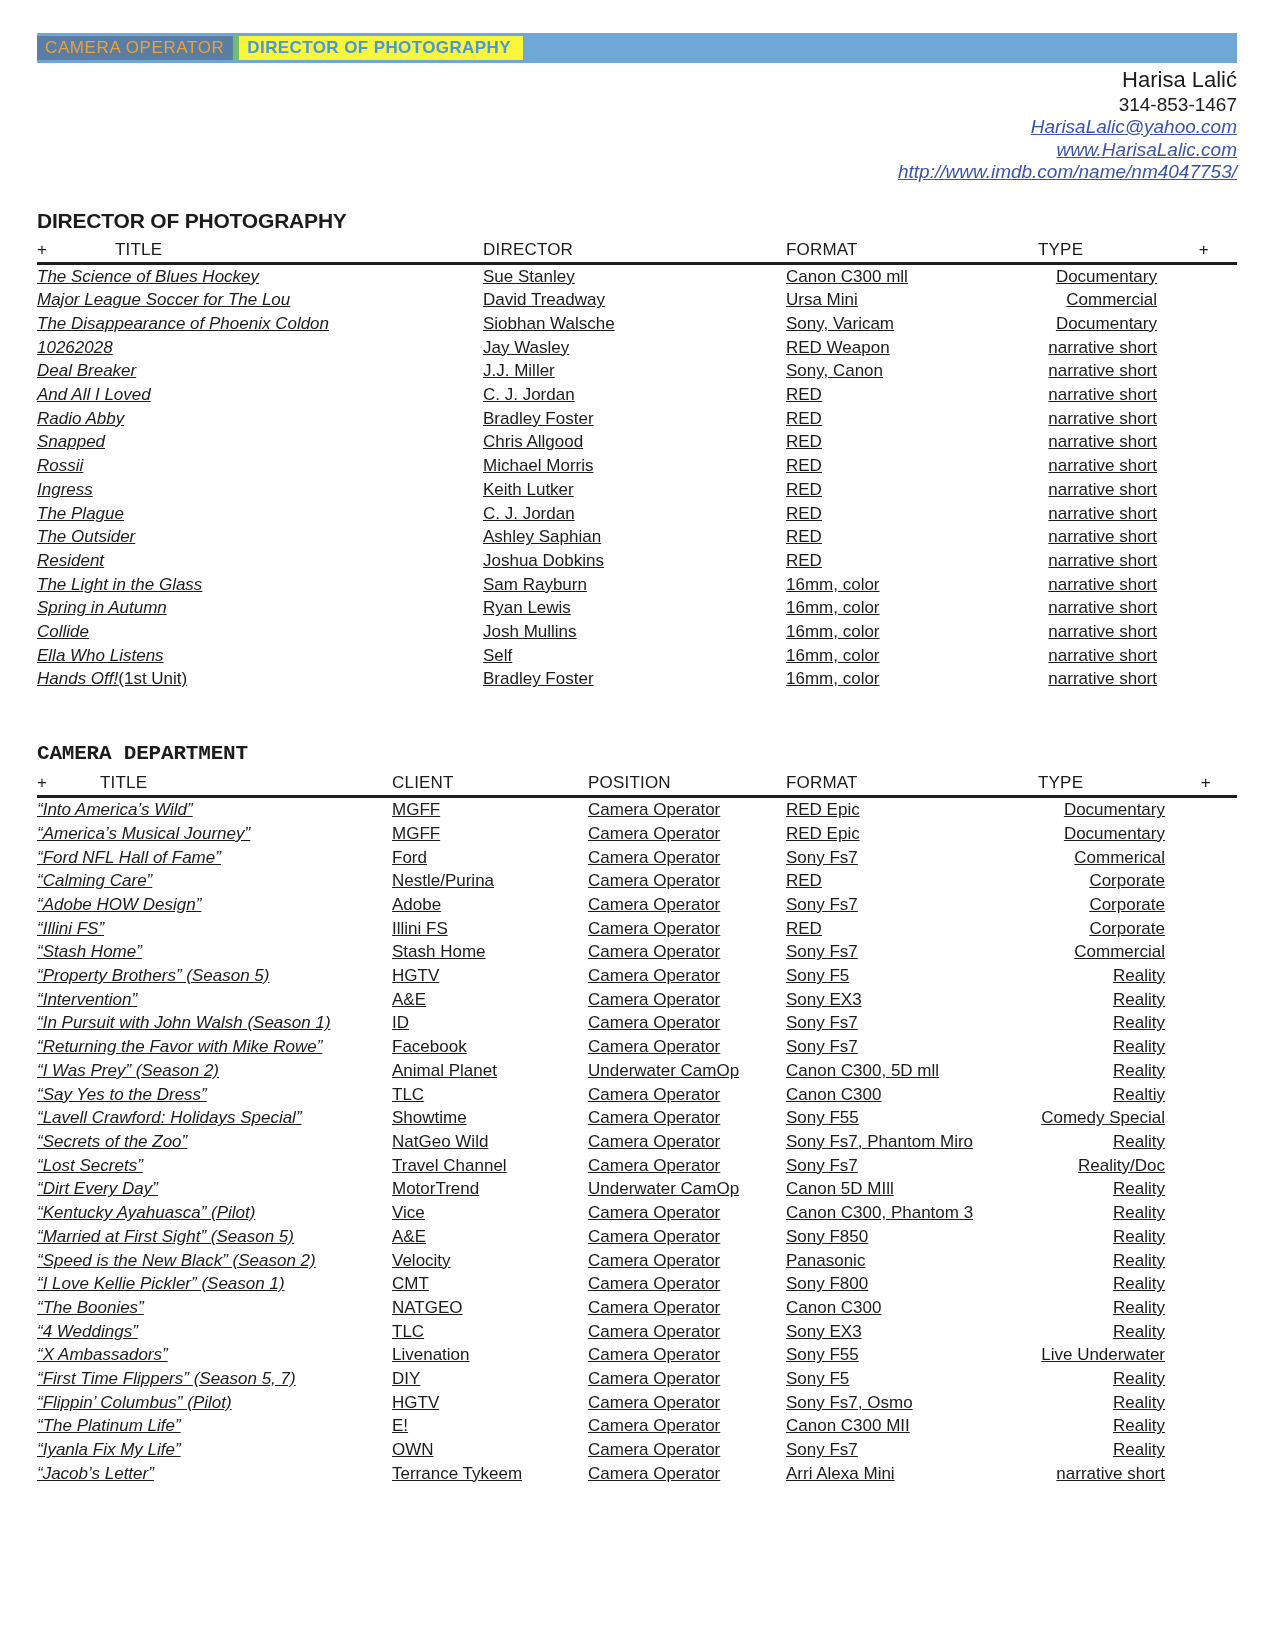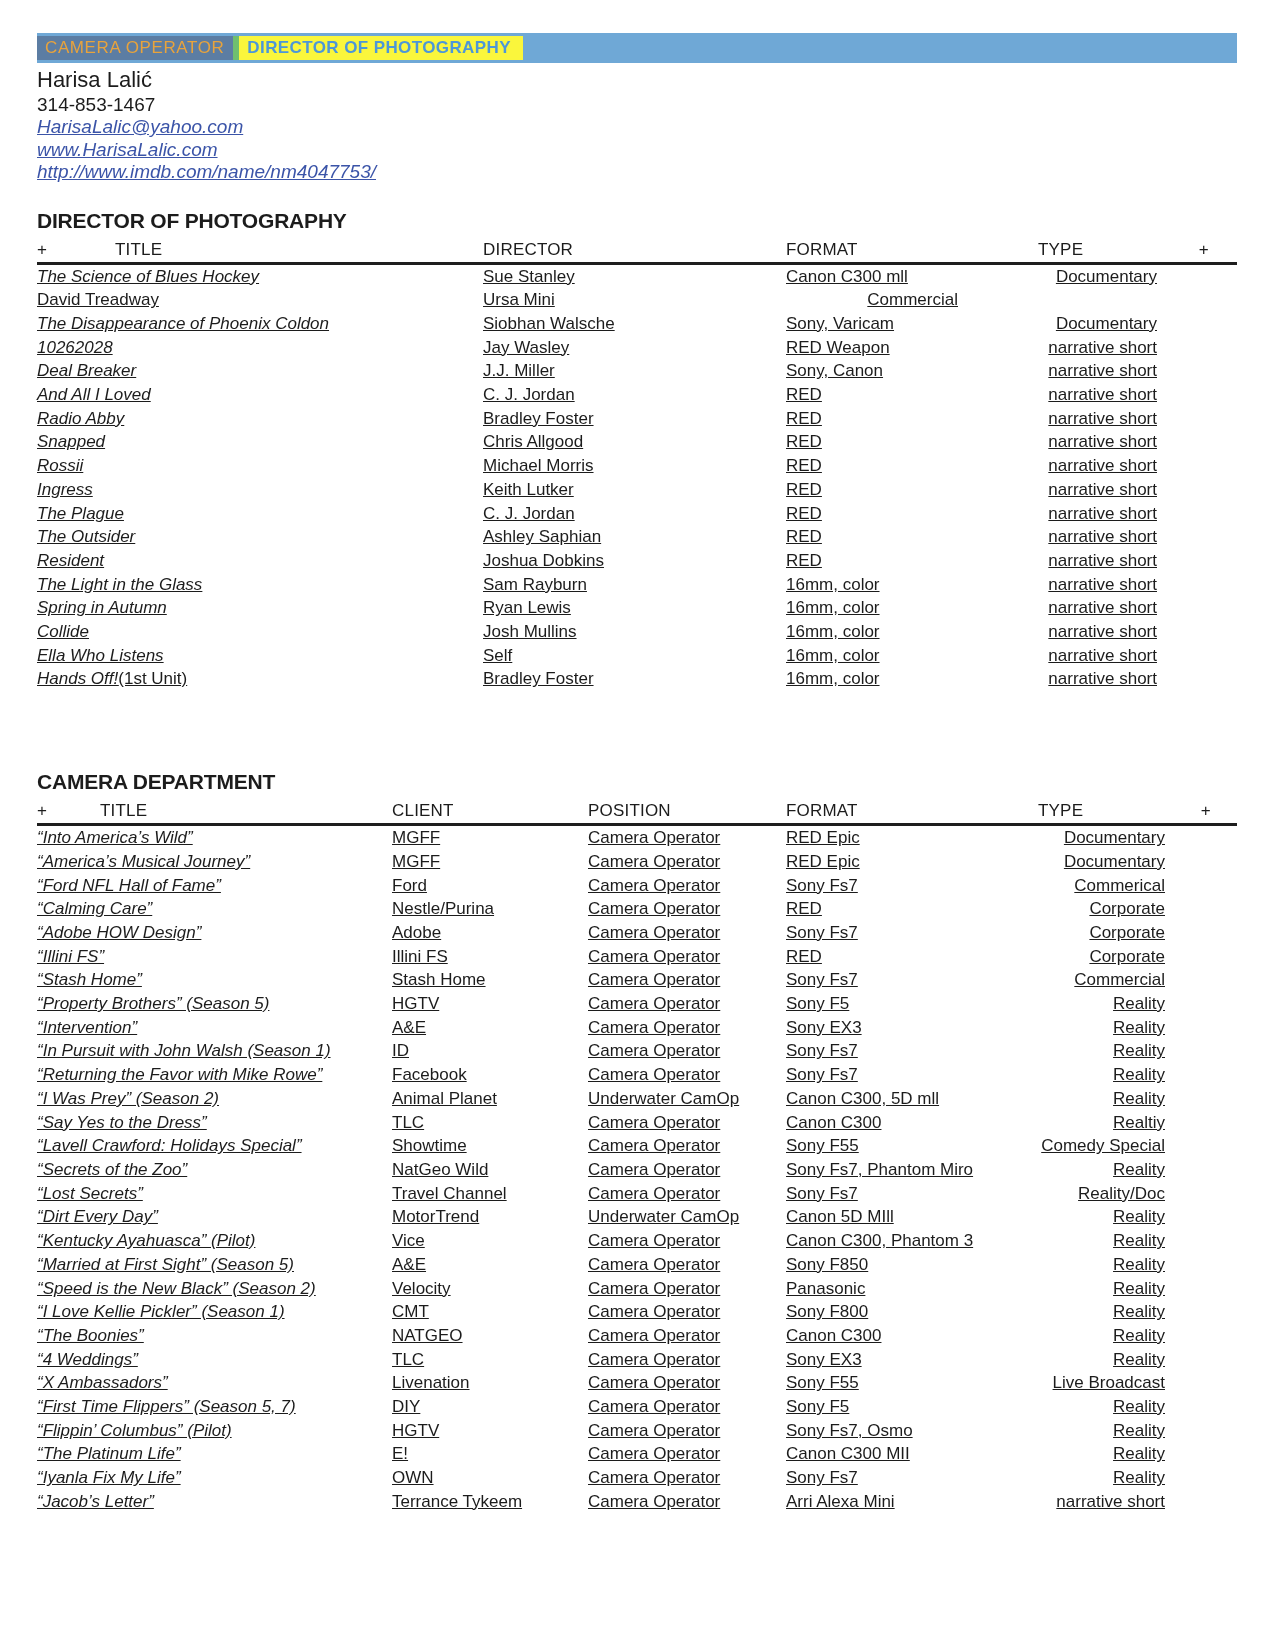--- a/index.html
+++ b/index.html
@@ -25,36 +25,36 @@
     padding: 0 9px 0 8px;
   }
   .seg-green { background: #6FBF6F; width: 6px; padding: 0; }
   .seg-dop {
     background: #FAF63C; color: #4D97D8;
     font-weight: bold; font-size: 17px; letter-spacing: 0.4px;
     padding: 0 12px 0 8px;
   }
 
   
-  .contact { margin-top: 4px; width: 1200px; }
+  .contact { text-align: right; margin-top: 4px; width: 1200px; }
   .contact-name { font-size: 22px; line-height: 26px; }
   .contact-phone { font-size: 19px; line-height: 23px; }
   .contact a {
     display: block;
     color: #3B54A8; text-decoration: underline;
     font-size: 19px; line-height: 22.5px; font-style: italic;
   }
 
   
   .section-heading {
     font-weight: bold; font-size: 21px; line-height: 24px;
     letter-spacing: -0.2px;
   }
   .dp-heading  { margin-top: 25px; }
-  .cam-heading { margin-top: 79px; }
+  .cam-heading { margin-top: 51px; font-family: Liberation Mono, monospace; }
 
   .thead {
     display: grid; width: 1200px;
     font-size: 17px; letter-spacing: 0.2px;
     margin-top: 7px; padding-bottom: 2px;
     border-bottom: 3px solid #1e1e1e;
   }
   .row { display: grid; width: 1200px; font-size: 17px; line-height: 23.7px; text-decoration: underline; }
   .grid-dp  { grid-template-columns: 446px 303px 252px 199px; }
   .grid-cam { grid-template-columns: 355px 196px 198px 252px 199px; }
@@ -109,20 +109,21 @@
       </span>
     </div>
     <div class="rows" id="dp-rows">
         <div class="row grid-dp">
           <span class="cell cell-title"><span class="title-text">The Science of Blues Hockey</span></span>
           <span class="cell cell-director">Sue Stanley</span>
           <span class="cell cell-format">Canon C300 mll</span>
           <span class="cell cell-type">Documentary</span>
         </div>
         <div class="row grid-dp">
+          <span class="cell cell-title"><span class="title-text">Major League Soccer for The Lou</span></span>
           <span class="cell cell-director">David Treadway</span>
           <span class="cell cell-format">Ursa Mini</span>
           <span class="cell cell-type">Commercial</span>
         </div>
         <div class="row grid-dp">
           <span class="cell cell-title"><span class="title-text">The Disappearance of Phoenix Coldon</span></span>
           <span class="cell cell-director">Siobhan Walsche</span>
           <span class="cell cell-format">Sony, Varicam</span>
           <span class="cell cell-type">Documentary</span>
         </div>
@@ -395,21 +396,21 @@
           <span class="cell cell-client">TLC</span>
           <span class="cell cell-position">Camera Operator</span>
           <span class="cell cell-format">Sony EX3</span>
           <span class="cell cell-type">Reality</span>
         </div>
         <div class="row grid-cam">
           <span class="cell cell-title"><span class="title-text">“X Ambassadors”</span></span>
           <span class="cell cell-client">Livenation</span>
           <span class="cell cell-position">Camera Operator</span>
           <span class="cell cell-format">Sony F55</span>
-          <span class="cell cell-type">Live Broadcast</span>
+          <span class="cell cell-type">Live Underwater</span>
         </div>
         <div class="row grid-cam">
           <span class="cell cell-title"><span class="title-text">“First Time Flippers” (Season 5, 7)</span></span>
           <span class="cell cell-client">DIY</span>
           <span class="cell cell-position">Camera Operator</span>
           <span class="cell cell-format">Sony F5</span>
           <span class="cell cell-type">Reality</span>
         </div>
         <div class="row grid-cam">
           <span class="cell cell-title"><span class="title-text">“Flippin’ Columbus” (Pilot)</span></span>

